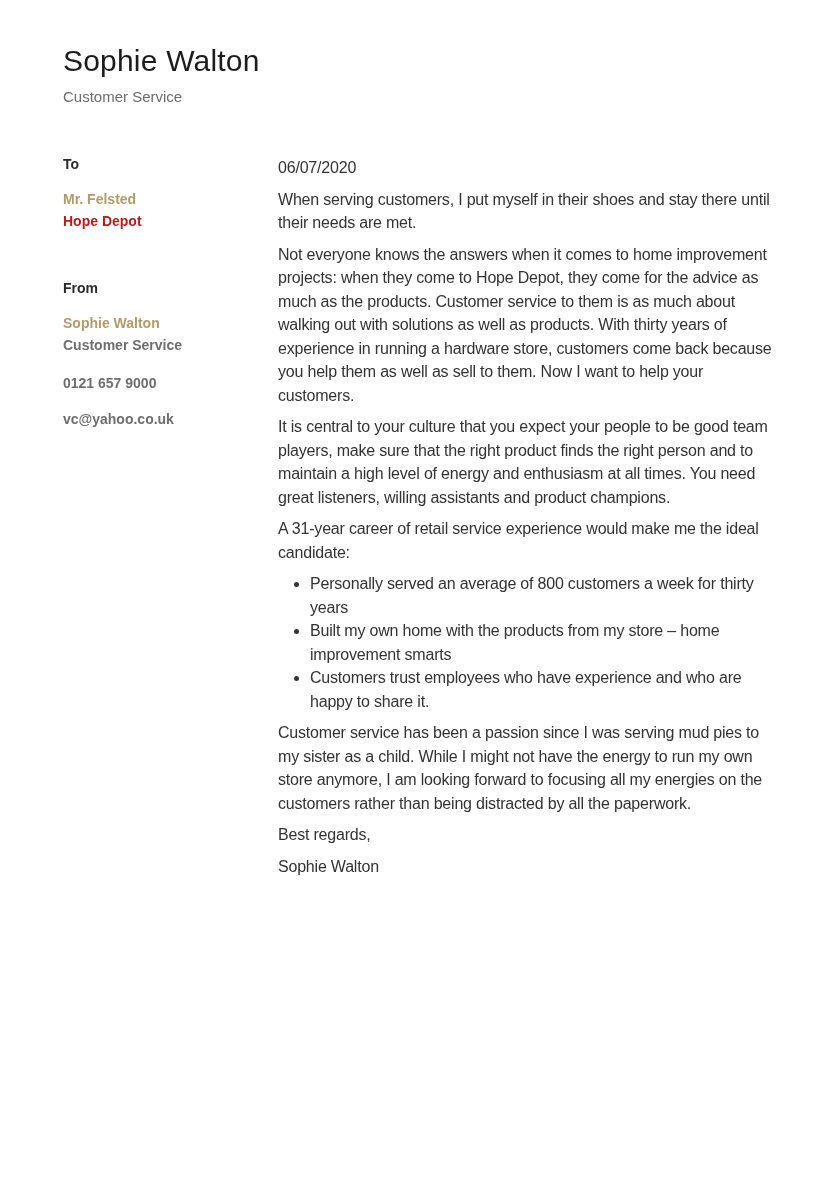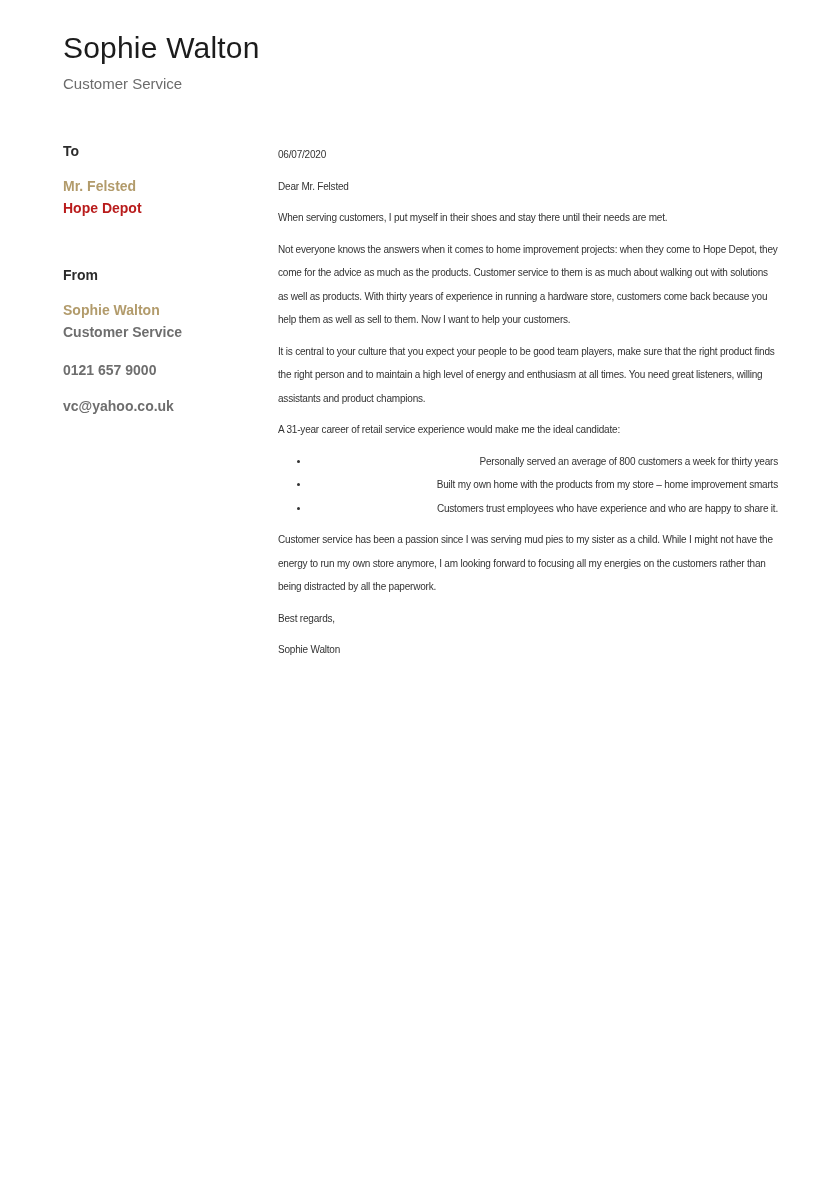--- a/index.html
+++ b/index.html
@@ -9,21 +9,21 @@
   }
   .page {
     position: relative;
     width: 840px;
     height: 1187px;
     background: #ffffff;
     font-family: "Liberation Sans", sans-serif;
     color: #333333;
     overflow: hidden;
     box-sizing: border-box;
-    padding: 30px 62px 0 63px;
+    padding: 43px 62px 0 63px;
   }
   
   .doc-header h1 {
     margin: 0;
     font-size: 30px;
     font-weight: 500;
     letter-spacing: 0.2px;
     line-height: 36px;
     color: #1c1c1c;
   }
@@ -74,35 +74,34 @@
   .sidebar .phone {
     margin-top: 22px;
   }
   .sidebar .email {
     margin-top: 20px;
   }
   
   .letter {
     flex: 1 1 auto;
     max-width: 505px;
-    font-size: 10px;
+    font-size: 16px;
     letter-spacing: -0.2px;
     line-height: 23.5px;
     color: #333333;
   }
   .letter p {
     margin: 0 0 8px 0;
   }
   .letter ul {
     margin: 0 0 8px 0;
     padding: 0 0 0 32px;
   }
   .letter ul li {
     line-height: 23.5px;
-    text-align: right;
   }
   .letter .sign-off {
     margin-bottom: 8px;
   }
   .letter .signature {
     margin-bottom: 0;
   }
 </style>
 </head>
 <body>
@@ -123,21 +122,20 @@
 
       <div class="section-label from-label">From</div>
       <div class="accent-name">Sophie Walton</div>
       <div class="muted job">Customer Service</div>
       <div class="muted phone">0121 657 9000</div>
       <div class="muted email">vc@yahoo.co.uk</div>
     </aside>
 
     <main class="letter">
       <p>06/07/2020</p>
-      <p>Dear Mr. Felsted</p>
 
       <p>When serving customers, I put myself in their shoes and stay there until their needs are met.</p>
       <p>Not everyone knows the answers when it comes to home improvement projects: when they come to Hope Depot, they come for the advice as much as the products. Customer service to them is as much about walking out with solutions as well as products. With thirty years of experience in running a hardware store, customers come back because you help them as well as sell to them. Now I want to help your customers.</p>
       <p>It is central to your culture that you expect your people to be good team players, make sure that the right product finds the right person and to maintain a high level of energy and enthusiasm at all times. You need great listeners, willing assistants and product champions.</p>
       <p>A 31-year career of retail service experience would make me the ideal candidate:</p>
 
       <ul>
         <li>Personally served an average of 800 customers a week for thirty years</li>
         <li>Built my own home with the products from my store – home improvement smarts</li>
         <li>Customers trust employees who have experience and who are happy to share it.</li>

